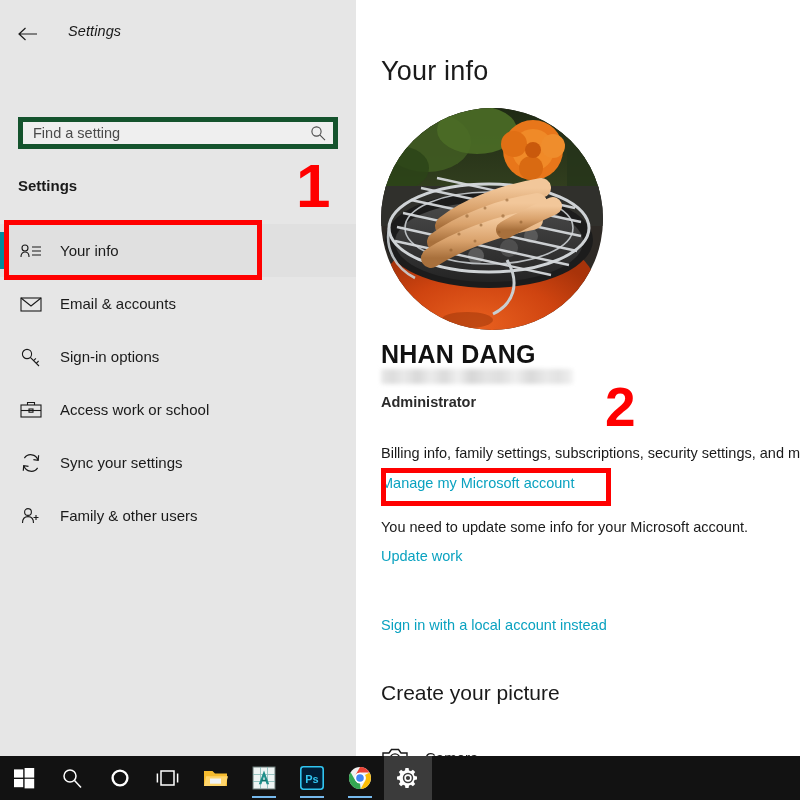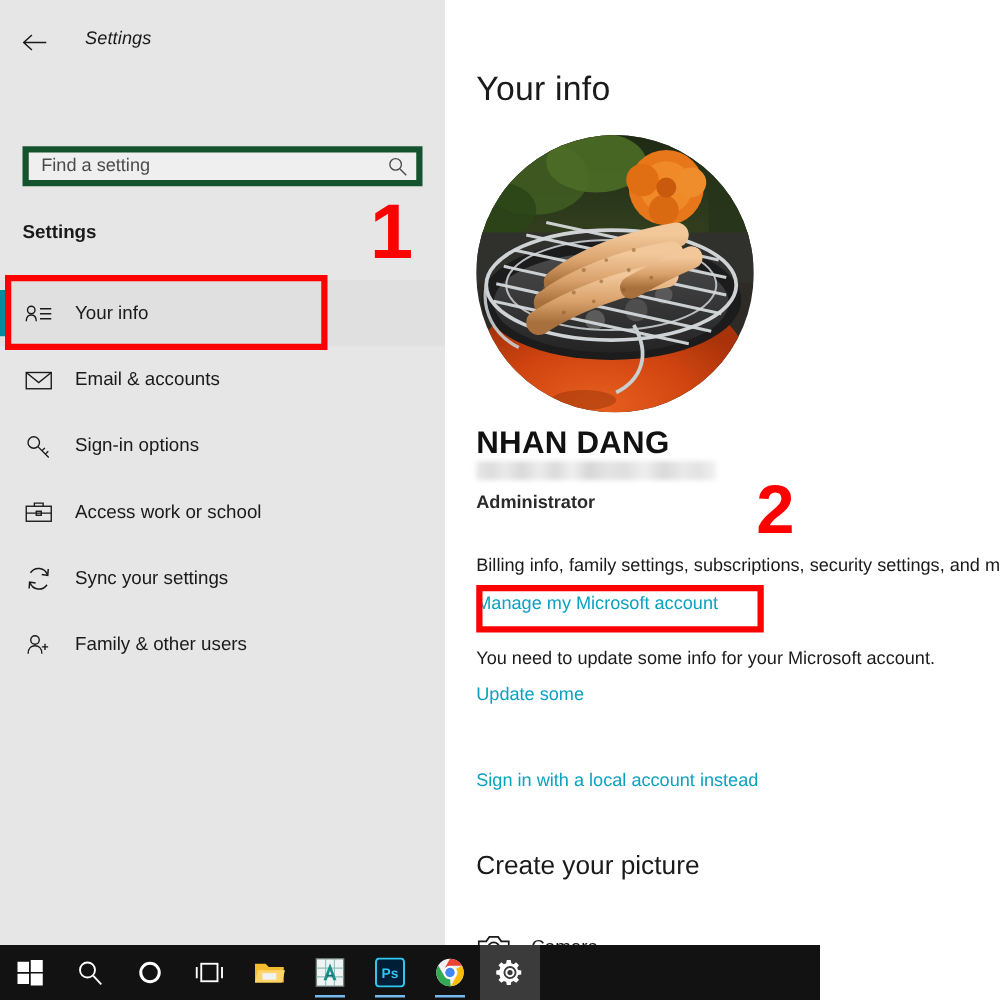--- a/index.html
+++ b/index.html
@@ -146,21 +146,21 @@
   .ann-1{left:296px;top:155px;font-size:62px;}
   .ann-2{left:605px;top:380px;font-size:55px;}
   .ann-box{
     position:absolute;border:5px solid #ff0000;box-sizing:border-box;
   }
   .ann-box-yourinfo{left:4px;top:220px;width:258px;height:60px;}
   .ann-box-manage{left:381px;top:468px;width:230px;height:38px;}
 
   
   .taskbar{
-    position:absolute;left:0;top:756px;width:656px;height:44px;
+    position:absolute;left:0;top:756px;width:800px;height:44px;
     background:#121212;display:flex;align-items:center;
   }
   .tb-item{
     width:48px;height:44px;display:flex;align-items:center;justify-content:center;
     position:relative;
   }
   .tb-item.active{background:#3b3b3b;}
   .tb-item.running::after{
     content:"";position:absolute;bottom:2px;left:12px;width:24px;height:2px;
     background:#76b9ed;
@@ -362,21 +362,21 @@
 
     <div class="user-name">NHAN DANG</div>
     <div class="user-email-blur"></div>
     <div class="user-role">Administrator</div>
 
     <div class="billing-line">Billing info, family settings, subscriptions, security settings, and more.</div>
 
     <a class="link manage-link">Manage my Microsoft account</a>
 
     <div class="update-note">You need to update some info for your Microsoft account.</div>
-    <a class="link update-link">Update some</a>
+    <a class="link update-link">Update work</a>
 
     <a class="link local-link">Sign in with a local account instead</a>
 
     <div class="create-title">Create your picture</div>
 
     <div class="camera-row">
       <span class="camera-icon">
         <svg width="26" height="20" viewBox="0 0 26 20">
           <path d="M1 6 L7 6 L9.5 2.5 L16.5 2.5 L19 6 L25 6 L25 18 L1 18 Z" fill="none" stroke="currentColor" stroke-width="1.4"></path>
           <circle cx="13" cy="11.5" r="4.6" fill="none" stroke="currentColor" stroke-width="1.4"></circle>

